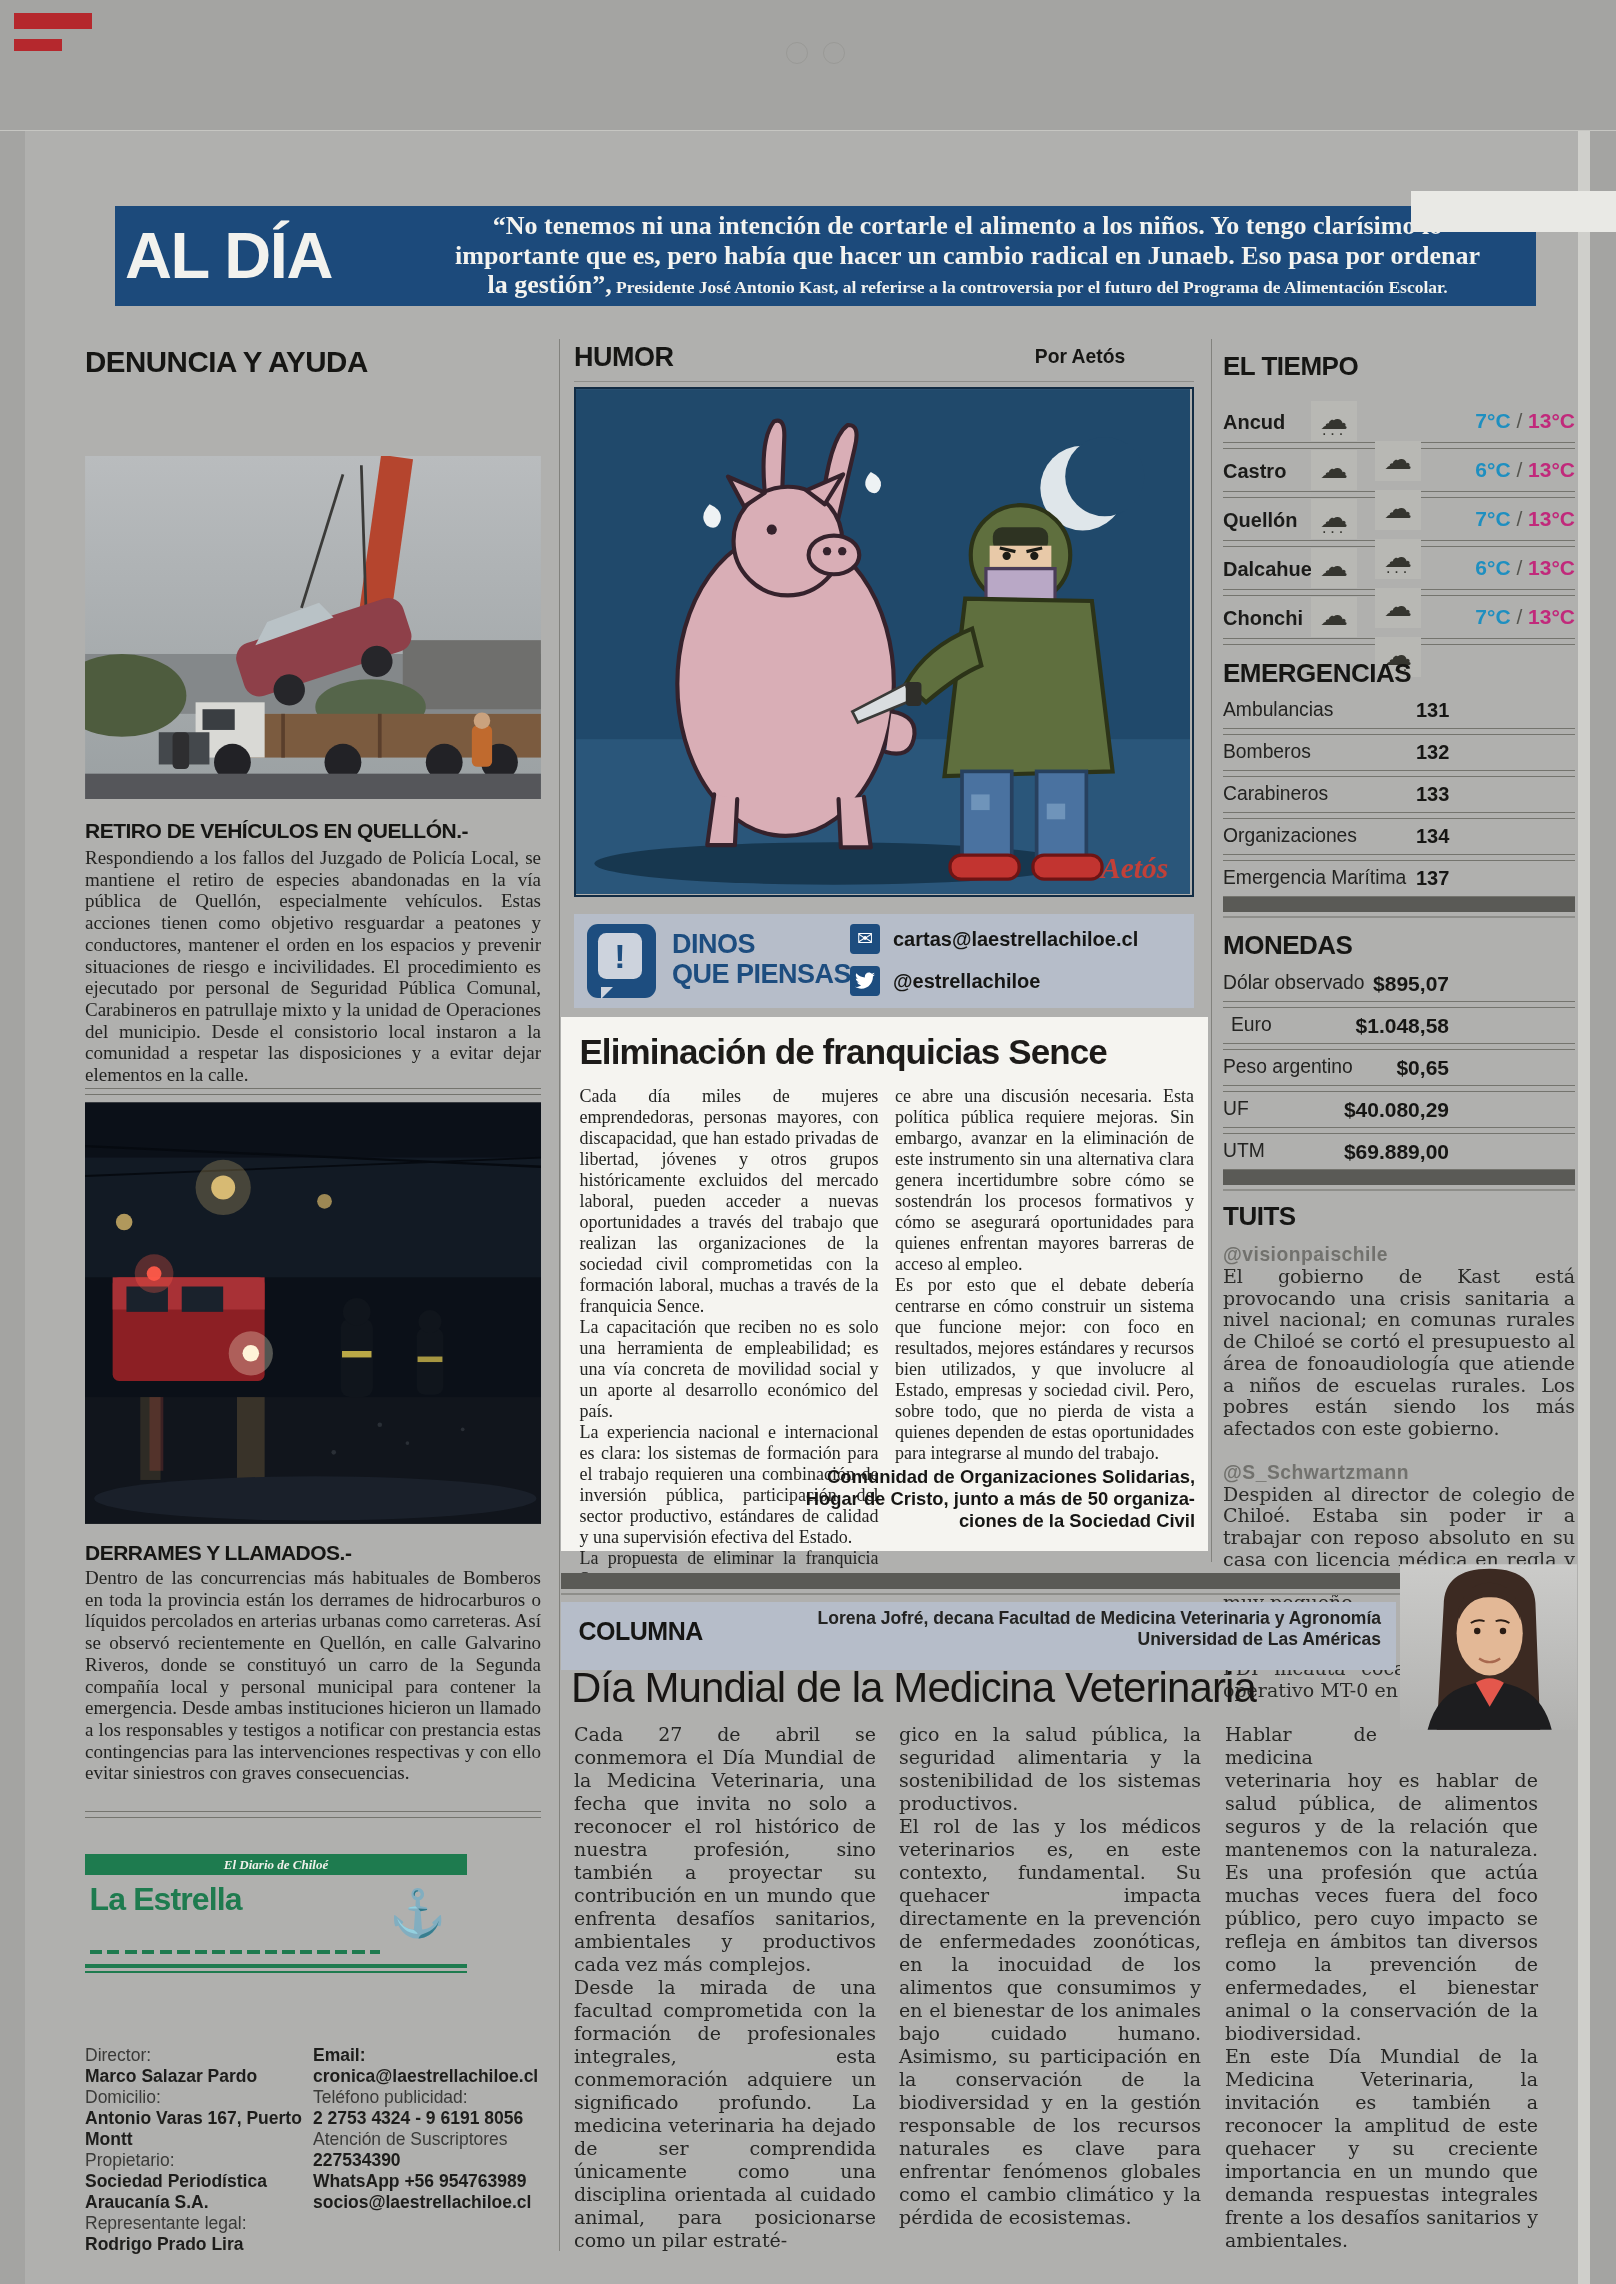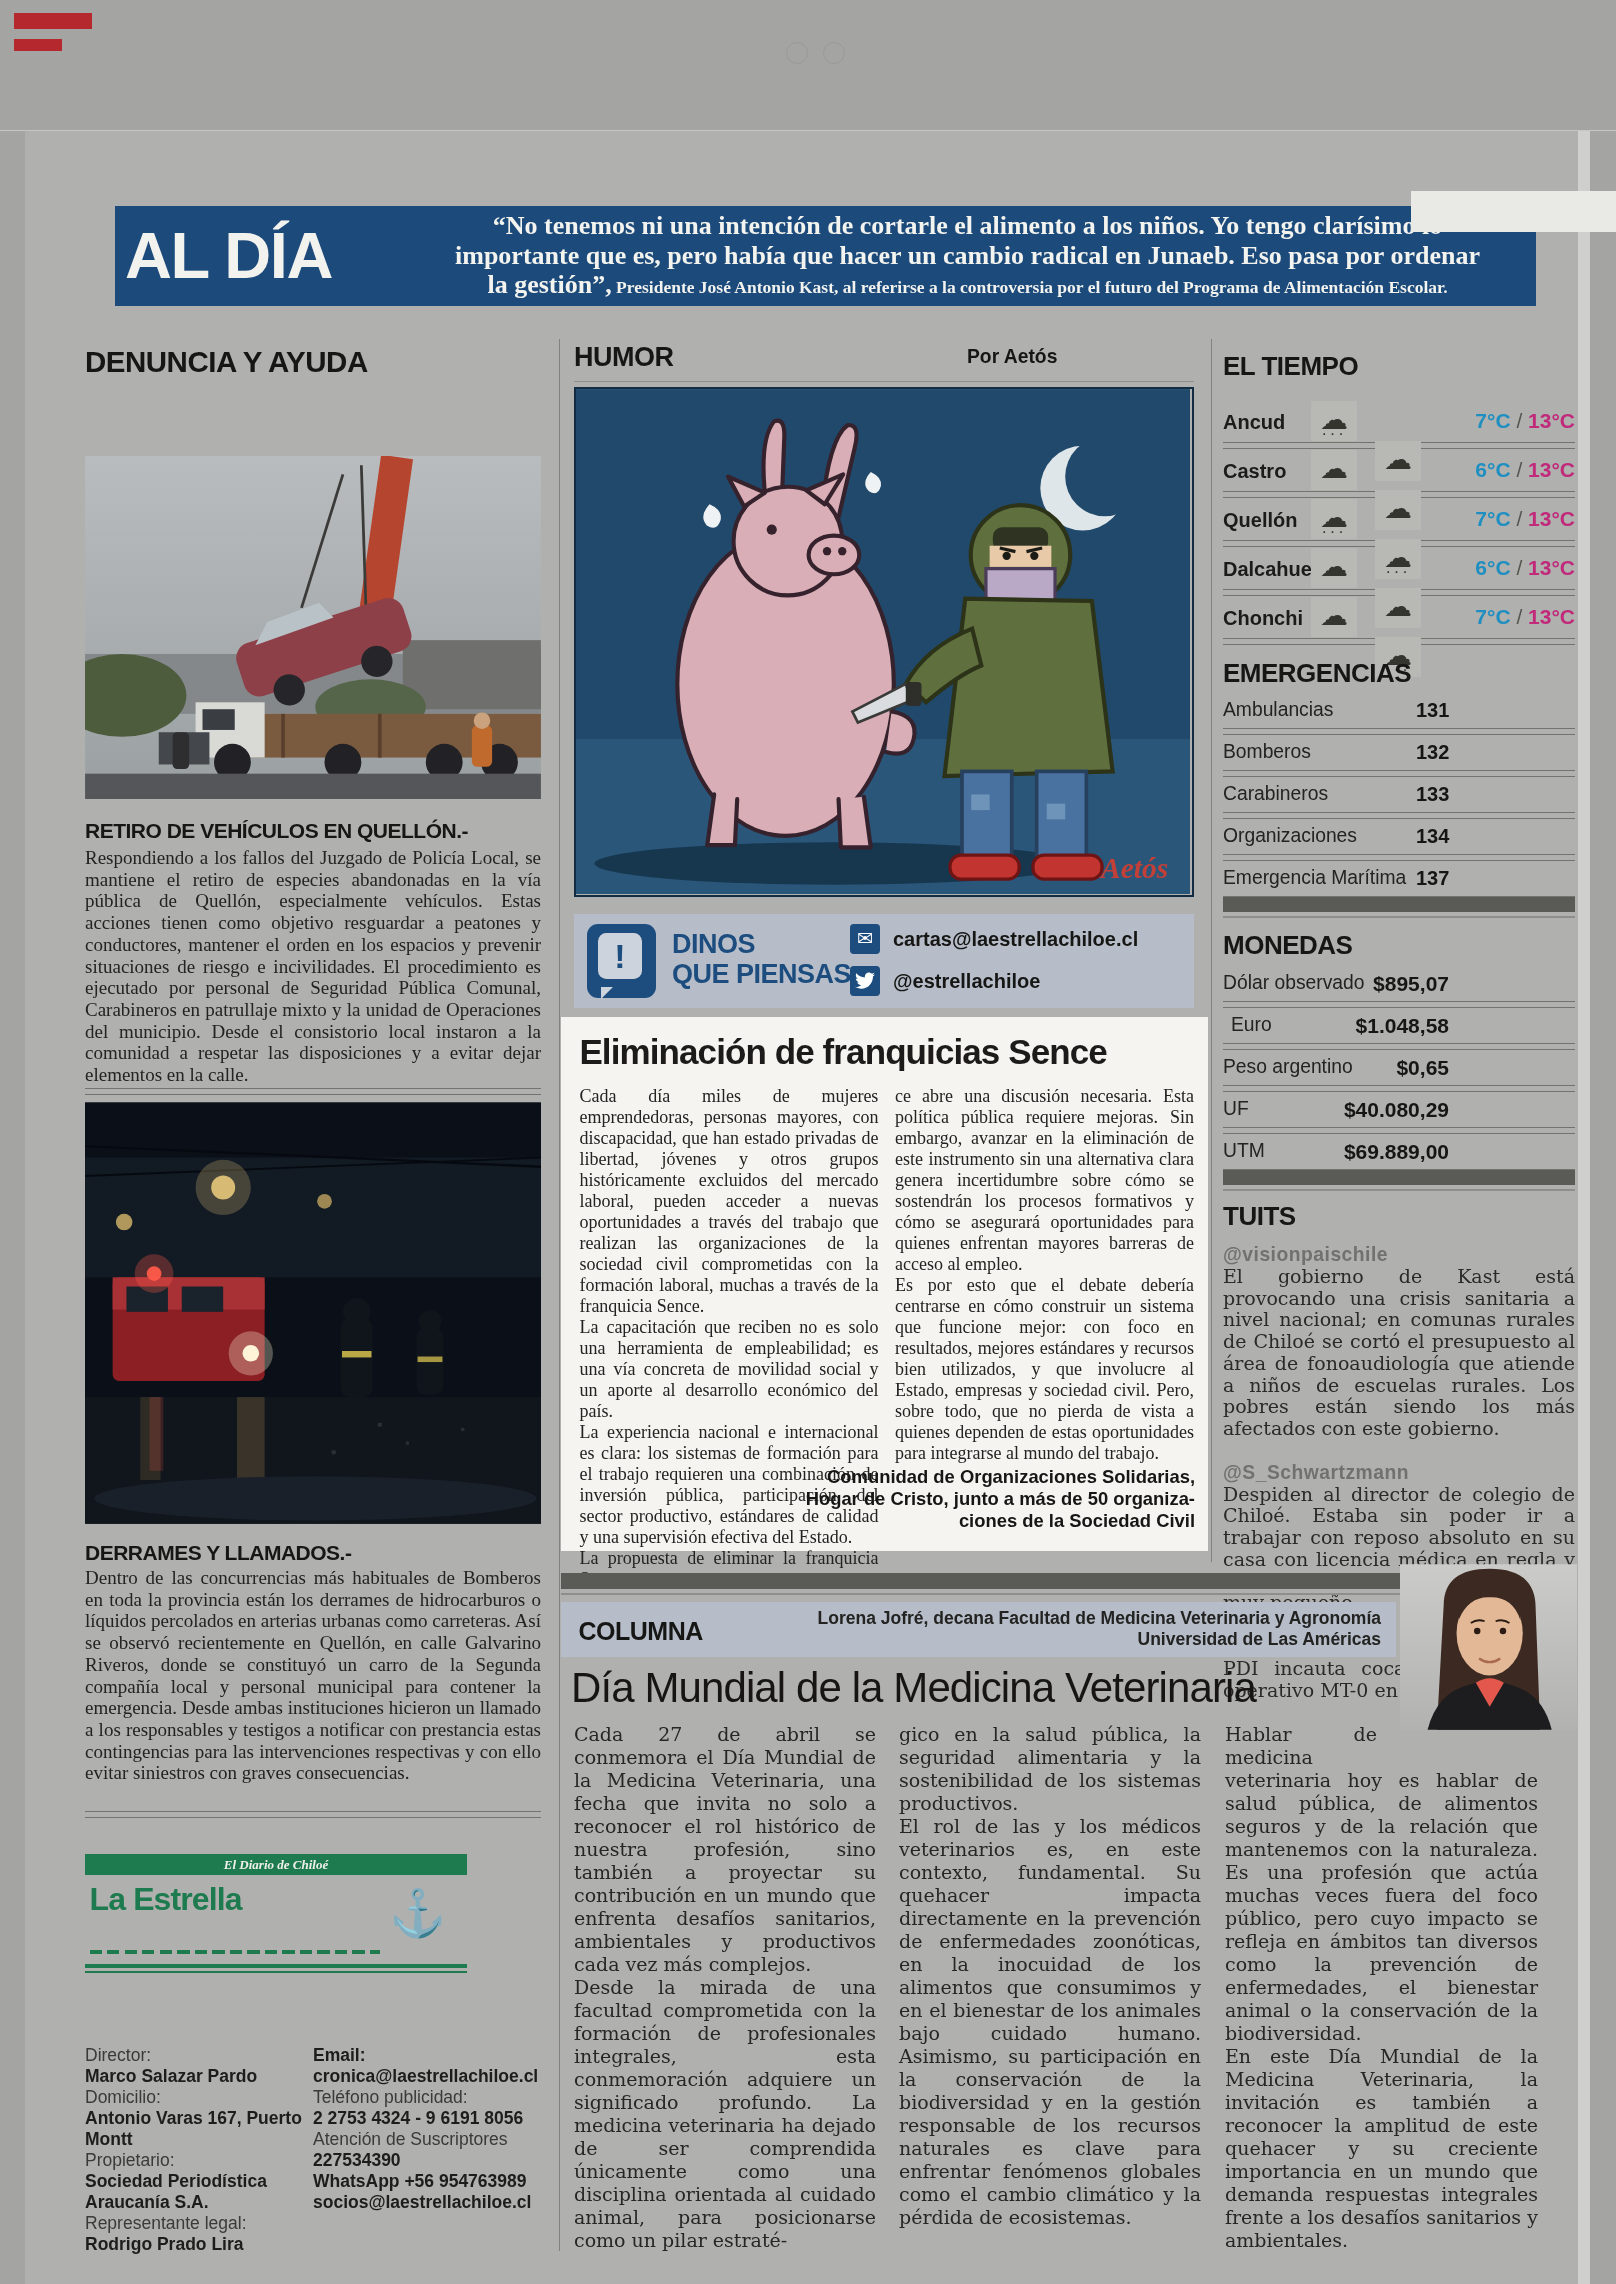--- a/index.html
+++ b/index.html
@@ -201,21 +201,21 @@
   <div class="c-value">Email: cronica@laestrellachiloe.cl</div>
   <div class="c-label">Teléfono publicidad:</div>
   <div class="c-value">2 2753 4324 - 9 6191 8056</div>
   <div class="c-label">Atención de Suscriptores</div>
   <div class="c-value">227534390</div>
   <div class="c-value">WhatsApp +56 954763989</div>
   <div class="c-value">socios@laestrellachiloe.cl</div>
 </div>
 
 <div class="abs sechead h58" style="left:574px;top:342px">HUMOR</div>
-<div class="abs byline" style="left:967px;top:346px;width:226px;text-align:left">Por Aetós</div>
+<div class="abs byline" style="left:967px;top:346px;width:226px;text-align:center">Por Aetós</div>
 <div class="abs thinline" style="left:574px;top:381px;width:620px;height:1.4px"></div>
 
 <div class="abs" style="left:574px;top:387px;width:620px;height:510px;border:2.8px solid #122c44;box-sizing:border-box">
 <svg width="614" height="505" viewBox="0 0 1333 1096" xmlns="http://www.w3.org/2000/svg">
   <rect width="1333" height="1096" fill="#20496b"></rect>
   <rect y="760" width="1333" height="336" fill="#2a567a"></rect>
   <circle cx="1100" cy="215" r="92" fill="#dfe6ea"></circle>
   <circle cx="1148" cy="190" r="86" fill="#20496b"></circle>
   <ellipse cx="560" cy="1030" rx="520" ry="46" fill="#17374f"></ellipse>
 
@@ -409,21 +409,21 @@
   </div>
   <div style="margin-top:22px">
     <div class="tw-handle">@paislobo</div>
     <div class="tw-body">PDI incauta cocaína y base tras operativo MT-0 en Chiloé</div>
   </div>
 </div>
 
 <div class="abs darkbar" style="left:561px;top:1573px;width:1014px;height:15.7px"></div>
 <div class="abs thinline" style="left:561px;top:1593px;width:1014px;height:1.8px"></div>
 
-<div class="abs col-band" style="left:561px;top:1602px;width:835px;height:55px">
+<div class="abs col-band" style="left:561px;top:1602px;width:835px;height:68px">
   <div class="abs col-kicker" style="left:17.5px;top:14.7px">COLUMNA</div>
   <div class="abs col-author" style="left:193px;top:6.4px;width:627px">
     <div>Lorena Jofré, decana Facultad de Medicina Veterinaria y Agronomía</div>
     <div>Universidad de Las Américas</div>
   </div>
 </div>
 
 <div class="abs" style="left:1400px;top:1564px;width:177px;height:166px">
 <svg width="177" height="166" viewBox="0 0 385 360" xmlns="http://www.w3.org/2000/svg">
   <defs>

